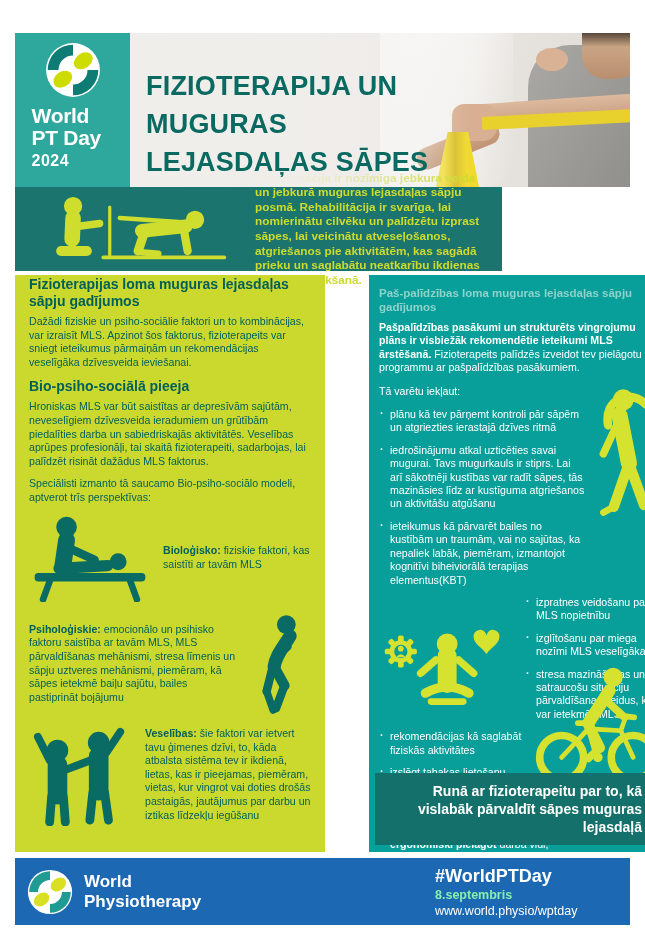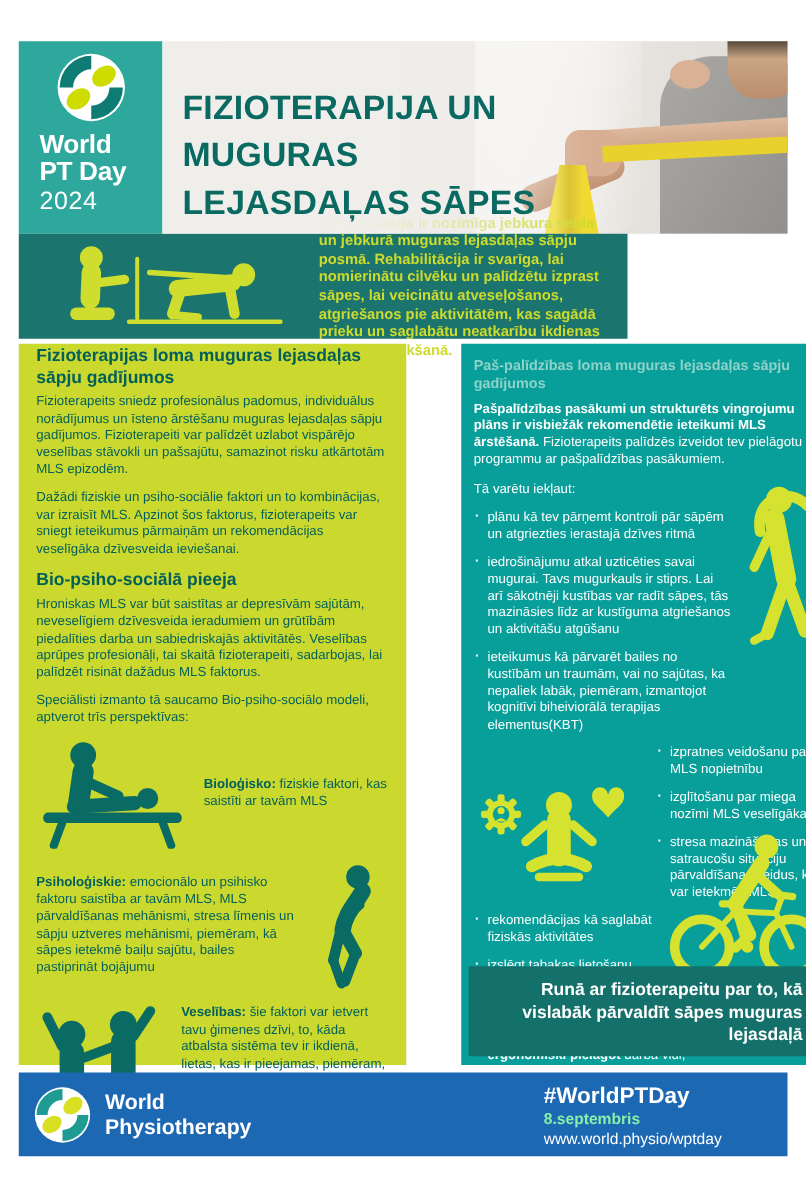--- a/index.html
+++ b/index.html
@@ -6,21 +6,21 @@
   .poster{position:relative;width:645px;height:948px;background:#ffffff;
           font-family:"Liberation Sans",sans-serif;overflow:hidden;}
 
   
   .header{position:absolute;left:15px;top:33px;width:615px;height:154px;display:flex;}
   .logo-box{width:115px;flex:none;background:#2EA79D;color:#fff;display:flex;
             flex-direction:column;align-items:center;padding-top:9px;box-sizing:border-box;}
   .logo-box svg{width:56px;height:56px;}
   .logo-text{width:82px;margin-top:7px;}
   .lw{font-size:21px;font-weight:bold;line-height:22px;letter-spacing:-0.3px;}
-  .ly{font-size:20px;font-weight:normal;line-height:24px;letter-spacing:0.5px;}
+  .ly{font-size:16px;font-weight:bold;line-height:24px;letter-spacing:0.5px;}
 
   .photo{flex:1;position:relative;overflow:hidden;
          background:linear-gradient(100deg,#f3f1ef 0%,#ece9e5 55%,#dedad5 100%);}
   .ph{position:absolute;}
   .ph-shirt{left:250px;top:0;width:133px;height:154px;
             background:linear-gradient(100deg,#ffffff,#f3f1ee 65%,#e4e1dc);
             border-radius:0 0 26px 4px;}
   .ph-gray{left:398px;top:12px;width:112px;height:142px;
            background:linear-gradient(120deg,#aaa9a5,#8f8e8a);border-radius:42px 26px 0 0;}
   .ph-head{left:452px;top:-12px;width:58px;height:58px;
@@ -146,21 +146,20 @@
         <path d="M104,42 L98,60" stroke-width="10"></path>
         <path d="M98,61 L120,63" stroke-width="7"></path>
         <path d="M60,67 L192,67" stroke-width="4"></path>
       </g>
     </svg>
     <p>Rehabilitācija ir nozīmīga jebkura veida un jebkurā muguras lejasdaļas sāpju posmā. Rehabilitācija ir svarīga, lai nomierinātu cilvēku un palīdzētu izprast sāpes, lai veicinātu atveseļošanos, atgriešanos pie aktivitātēm, kas sagādā prieku un saglabātu neatkarību ikdienas nodarbju veikšanā.</p>
   </div>
 
   <div class="col-left">
     <h2>Fizioterapijas loma muguras lejasdaļas sāpju gadījumos</h2>
-    <p>Fizioterapeits sniedz profesionālus padomus, individuālus norādījumus un īsteno ārstēšanu muguras lejasdaļas sāpju gadījumos. Fizioterapeiti var palīdzēt uzlabot vispārējo veselības stāvokli un pašsajūtu, samazinot risku atkārtotām MLS epizodēm.</p>
     <p>Dažādi fiziskie un psiho-sociālie faktori un to kombinācijas, var izraisīt MLS. Apzinot šos faktorus, fizioterapeits var sniegt ieteikumus pārmaiņām un rekomendācijas veselīgāka dzīvesveida ieviešanai.</p>
     <h2>Bio-psiho-sociālā pieeja</h2>
     <p>Hroniskas MLS var būt saistītas ar depresīvām sajūtām, neveselīgiem dzīvesveida ieradumiem un grūtībām piedalīties darba un sabiedriskajās aktivitātēs. Veselības aprūpes profesionāļi, tai skaitā fizioterapeiti, sadarbojas, lai palīdzēt risināt dažādus MLS faktorus.</p>
     <p>Speciālisti izmanto tā saucamo Bio-psiho-sociālo modeli, aptverot trīs perspektīvas:</p>
 
     <div class="lrow" style="margin:2px 0 10px;">
       <svg class="fig" width="122" height="88" viewBox="0 0 130 92">
         <g fill="#0A6B64">
           <circle cx="40" cy="13" r="11"></circle>
           <circle cx="95" cy="50" r="9"></circle>

